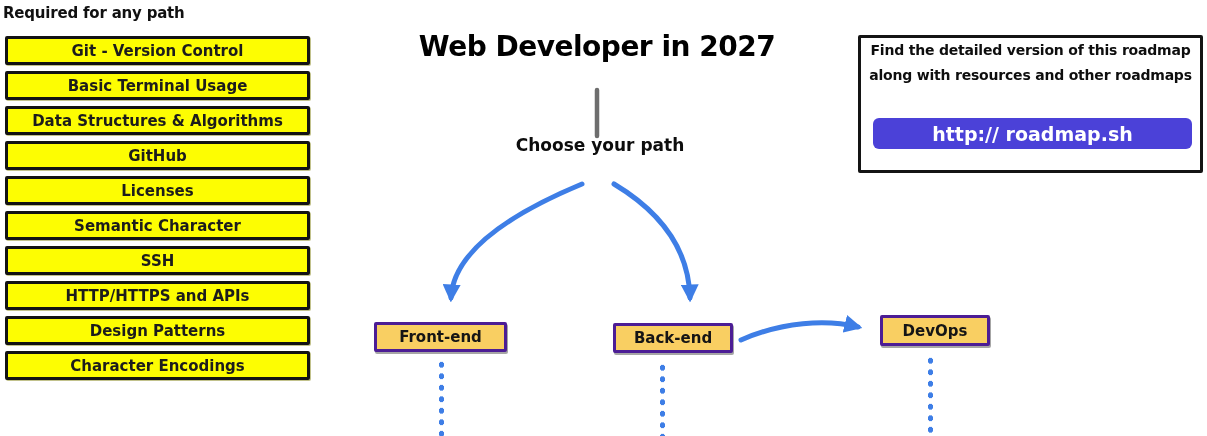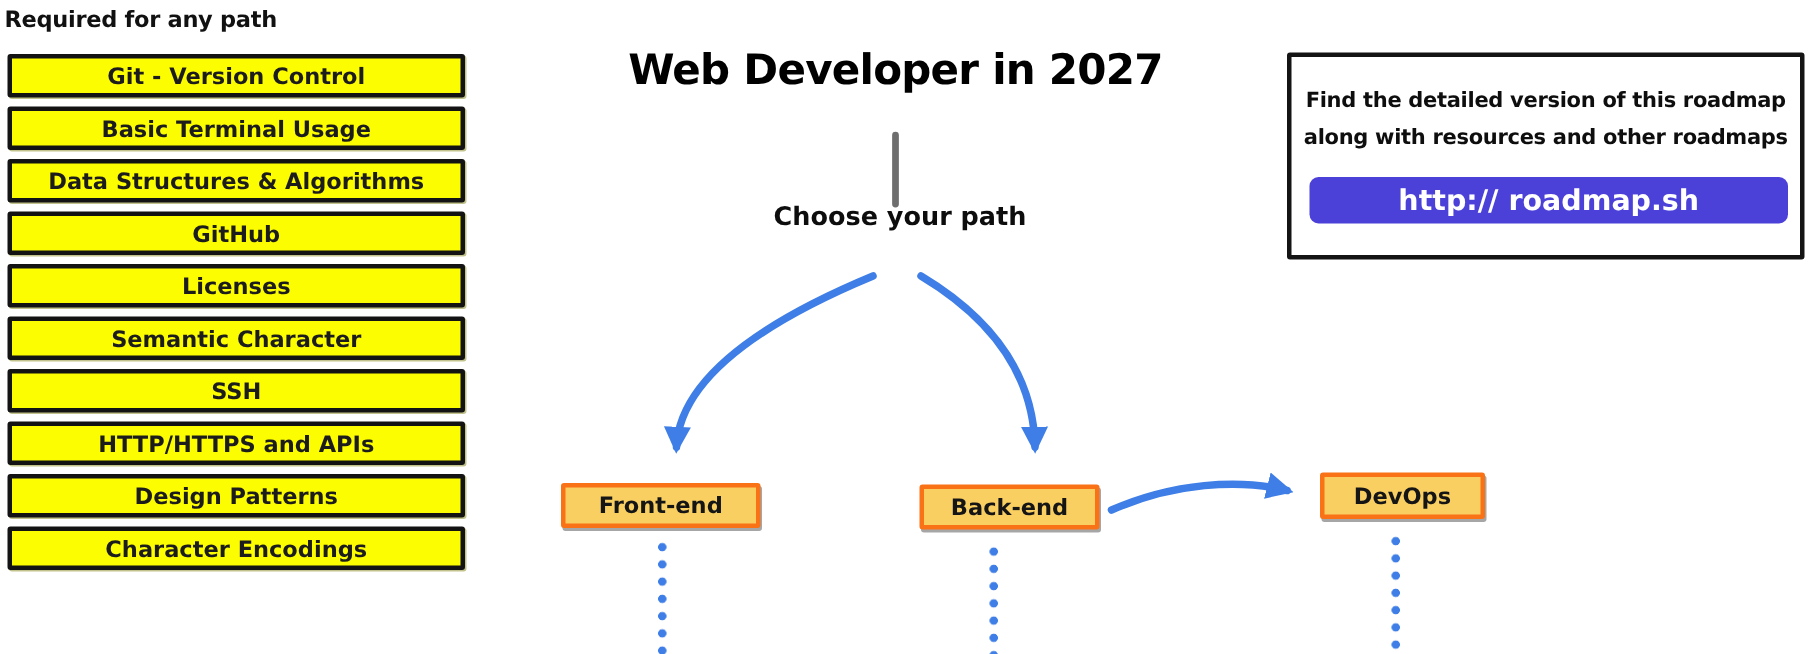--- a/index.html
+++ b/index.html
@@ -77,21 +77,21 @@
     width: 1207px; height: 436px;
     pointer-events: none;
   }
   .arrow { stroke: var(--blue); fill: none; stroke-width: 5; stroke-linecap: round; }
   .arrow-head { fill: var(--blue); }
   .stem { stroke: var(--gray); stroke-width: 4.5; stroke-linecap: round; }
 
   .path-node {
     position: absolute;
     background: var(--orange);
-    border: 3px solid #f97316;
+    border: 3px solid #4c1d95;
     border-radius: 2px;
     display: flex;
     align-items: center;
     justify-content: center;
     font-size: 15px;
     color: #151515;
     box-shadow: 1px 2px 0 rgba(0,0,0,0.35);
   }
   .node-frontend { left: 374px; top: 322px; width: 133px; height: 30px; }
   .node-backend  { left: 613px; top: 323px; width: 120px; height: 30px; }
@@ -112,21 +112,21 @@
   
   .info-box {
     position: absolute;
     left: 858px; top: 35px;
     width: 345px; height: 138px;
     background: #ffffff;
     border: 3px solid #141414;
     border-radius: 2px;
   }
   .info-text {
-    margin-top: 17px;
+    margin-top: 0;
     text-align: center;
     font-size: 14px;
     color: #0e0e0e;
     line-height: 25px;
     letter-spacing: -0.2px;
   }
   .roadmap-link {
     position: absolute;
     left: 12px; top: 80px;
     width: 319px; height: 31px;

